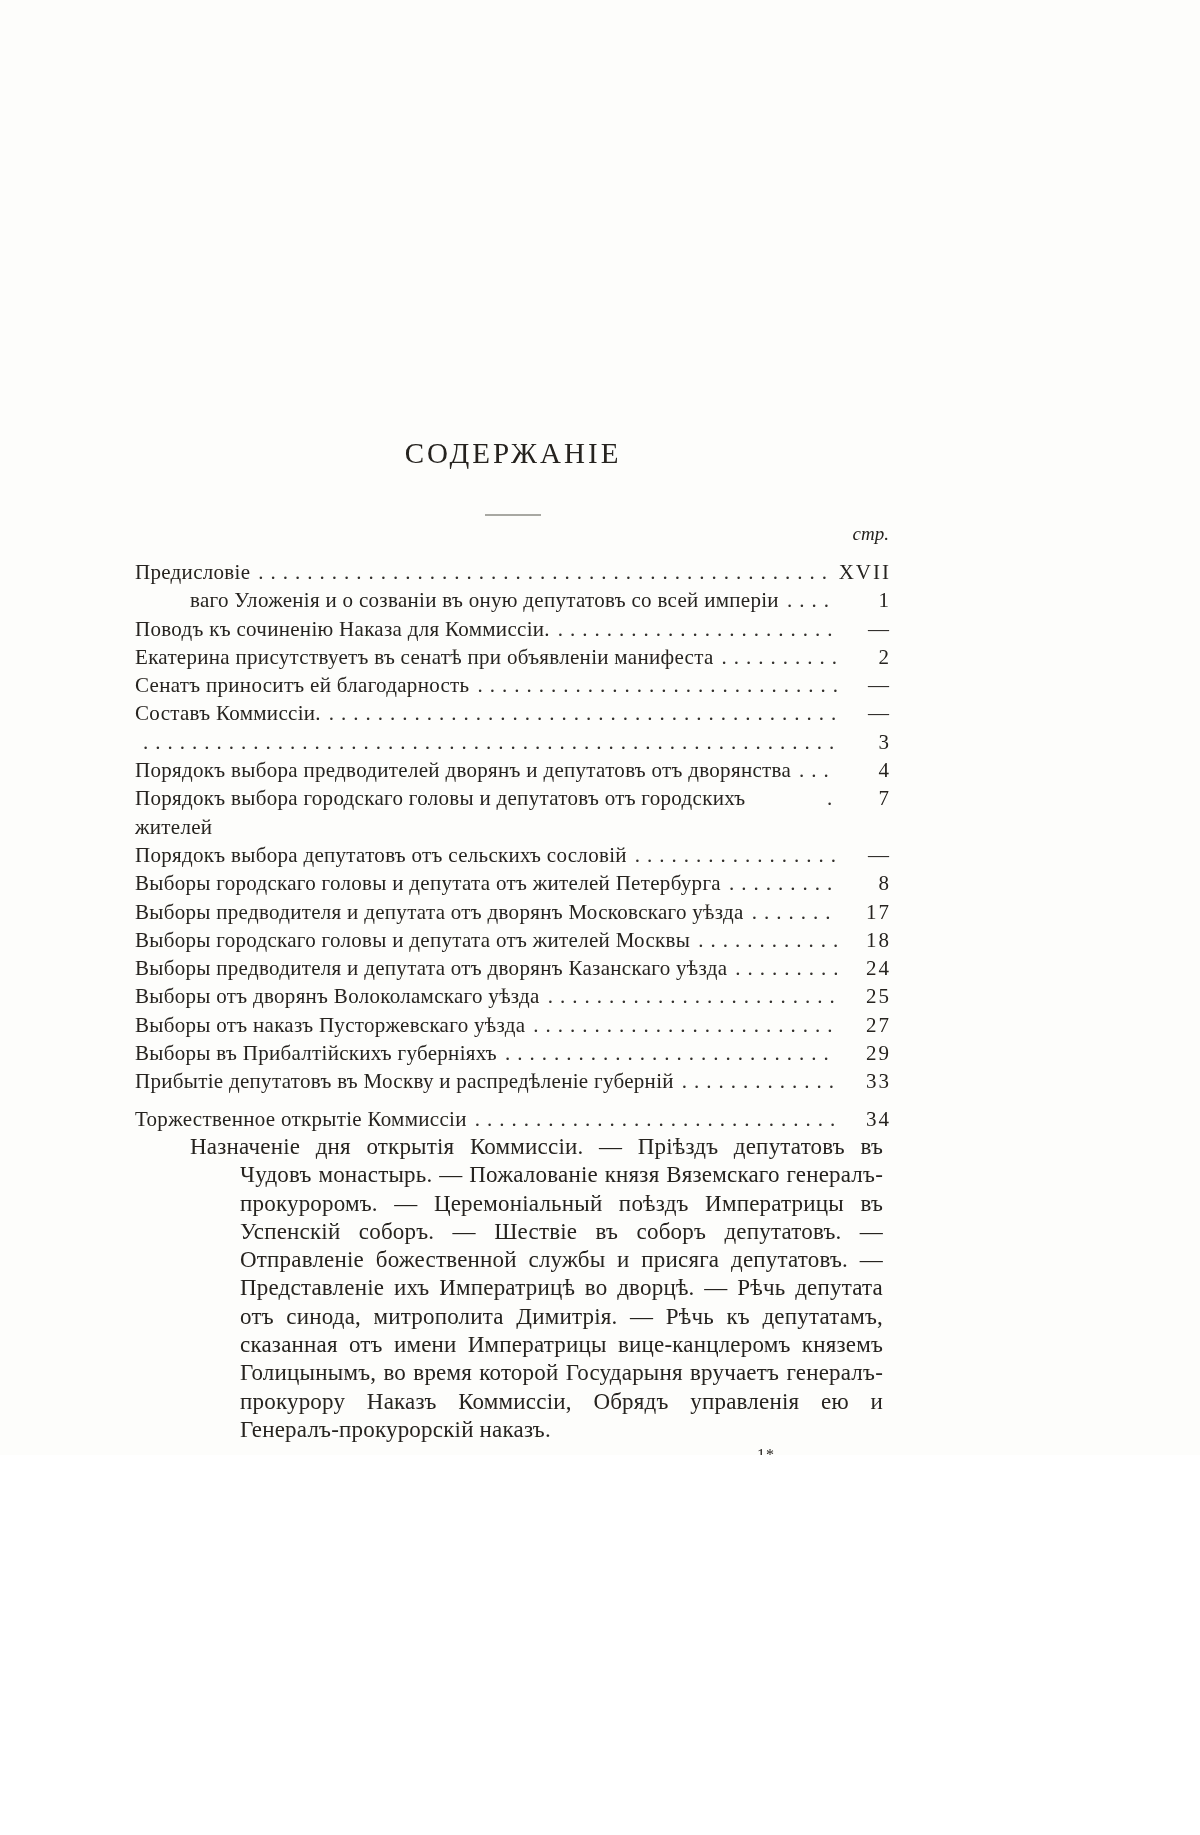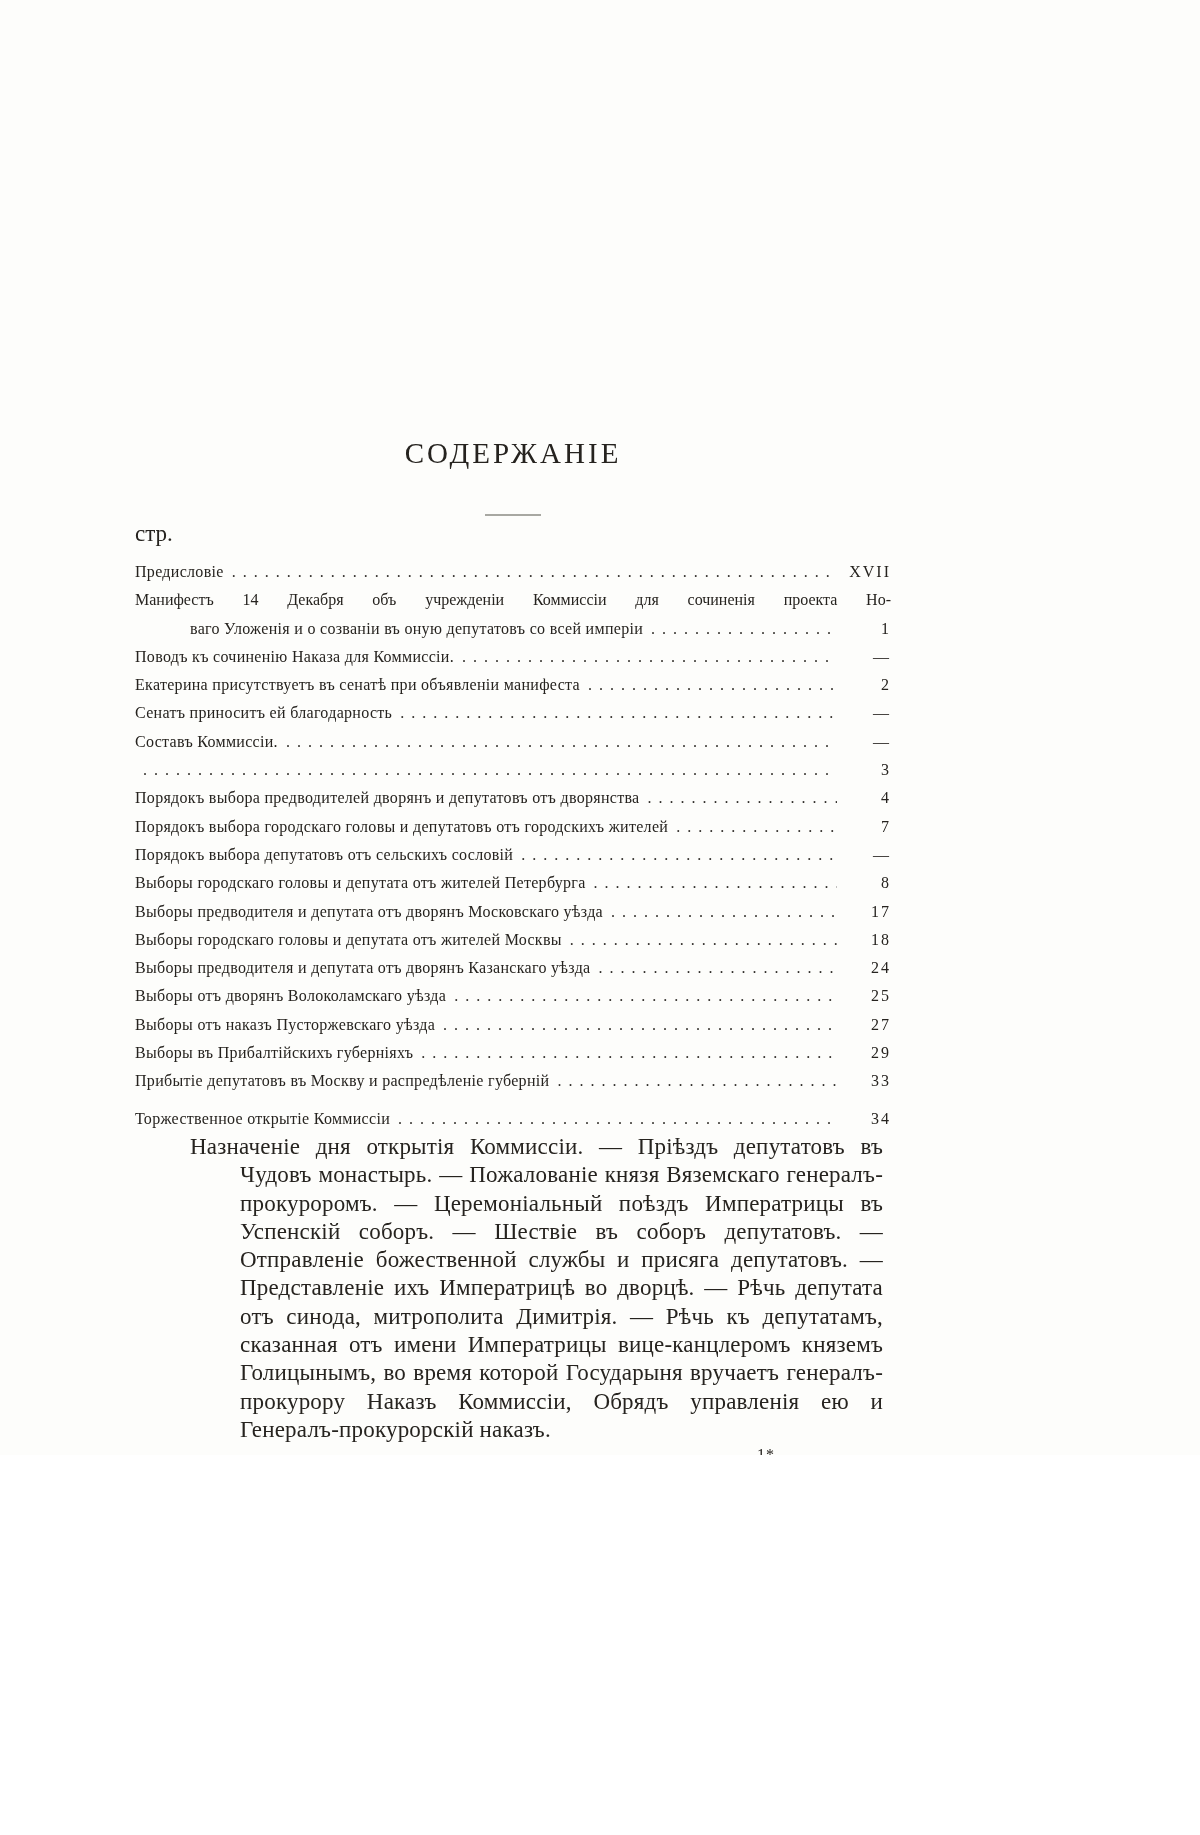--- a/index.html
+++ b/index.html
@@ -28,29 +28,31 @@
     line-height: 34px;
   }
   .divider {
     width: 56px;
     height: 2px;
     margin: 44px auto 0 auto;
     background: #a8a8a2;
   }
   .col-header {
     margin-top: 6px;
-    font-size: 23px;
+    text-align: right;
+    font-style: italic;
+    font-size: 19px;
     line-height: 24px;
     padding-right: 2px;
   }
   .toc { margin-top: 12px; }
   .toc-row {
     display: flex;
     align-items: baseline;
-    font-size: 16px;
+    font-size: 21px;
     line-height: 28.3px;
   }
   .toc-row.gap { margin-top: 9px; }
   .toc-row.wrap-line {
     display: block;
     text-align: justify;
     text-align-last: justify;
     white-space: nowrap;
   }
   .toc-text { letter-spacing: 0.3px; }
@@ -107,21 +109,20 @@
   <div class="content">
     <h1 class="title">СОДЕРЖАНІЕ</h1>
     <div class="divider"></div>
     <div class="col-header">стр.</div>
     <div class="toc">
         <div class="toc-row">
           <span class="toc-text">Предисловіе</span>
           <span class="toc-dots"></span>
           <span class="toc-page">XVII</span>
         </div>
-        <div class="toc-row wrap-line">Манифестъ 14 Декабря объ учрежденіи Коммиссіи для сочиненія проекта Но-</div>
         <div class="toc-row">
           <span class="toc-text indent">ваго Уложенія и о созваніи въ оную депутатовъ со всей имперіи</span>
           <span class="toc-dots"></span>
           <span class="toc-page">1</span>
         </div>
         <div class="toc-row">
           <span class="toc-text">Поводъ къ сочиненію Наказа для Коммиссіи.</span>
           <span class="toc-dots"></span>
           <span class="toc-page">—</span>
         </div>

